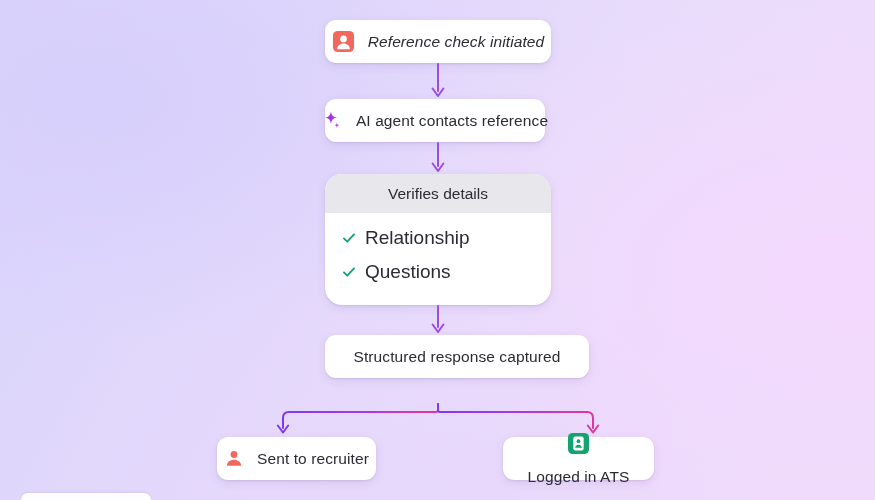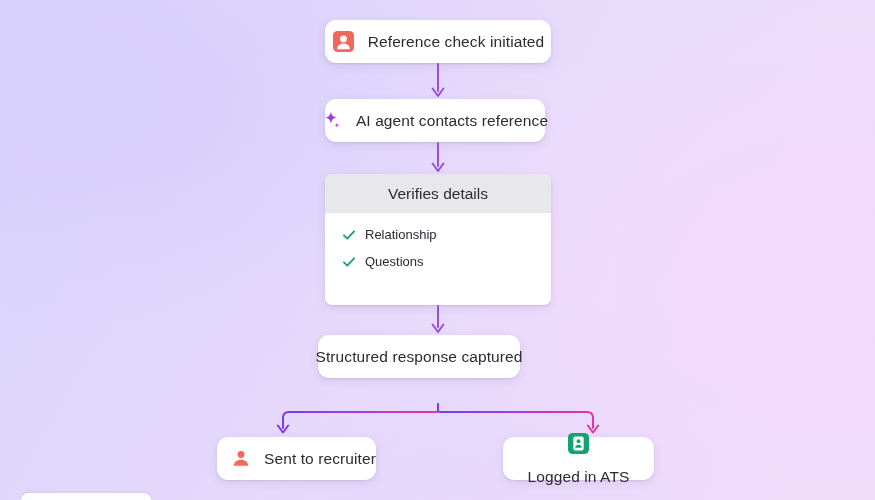--- a/index.html
+++ b/index.html
@@ -48,35 +48,35 @@
     display: flex;
     align-items: center;
     justify-content: center;
     gap: 13px;
     color: #2b2b33;
     font-size: 15.5px;
     letter-spacing: 0.1px;
     white-space: nowrap;
   }
 
-  #node-reference    { left: 325px; top: 20px;  width: 226px; height: 43px; }
+  #node-reference    { left: 325px; top: 20px;  width: 226px; height: 43px; font-style: italic; }
   #node-ai-agent     { left: 325px; top: 99px;  width: 220px; height: 43px; }
-  #node-structured   { left: 318px; top: 335px; width: 202px; height: 43px; }
-  #node-recruiter    { left: 217px; top: 437px; width: 159px; height: 43px; justify-content: flex-end; }
+  #node-structured   { left: 325px; top: 335px; width: 264px; height: 43px; }
+  #node-recruiter    { left: 217px; top: 437px; width: 159px; height: 43px; }
   #node-ats          { left: 503px; top: 437px; width: 151px; height: 43px; flex-direction: column; }
 
   
   #card-verifies {
     position: absolute;
     left: 325px;
     top: 174px;
     width: 226px;
     height: 131px;
     background: #ffffff;
-    border-radius: 7px;
+    border-radius: 17px;
     overflow: hidden;
     box-shadow: 0 1px 2px rgba(60,30,100,0.10), 0 3px 10px rgba(85,45,140,0.10);
   }
   .card-header {
     height: 39px;
     background: #e8e8ec;
     display: flex;
     align-items: center;
     justify-content: center;
     font-size: 15.5px;
@@ -86,21 +86,21 @@
   .card-body {
     padding: 14px 0 0 17px;
     display: flex;
     flex-direction: column;
     gap: 12px;
   }
   .check-row {
     display: flex;
     align-items: center;
     gap: 9px;
-    font-size: 13px;
+    font-size: 19px;
     color: #2b2b33;
   }
   .check-icon { width: 14px; height: 14px; flex: 0 0 14px; display: block; }
 
   
   .icon-tile { width: 23px; height: 23px; flex: 0 0 23px; display: block; }
   .icon-plain { width: 20px; height: 21px; flex: 0 0 20px; display: block; }
   .icon-sparkle { width: 21px; height: 21px; flex: 0 0 21px; display: block; }
 
   

